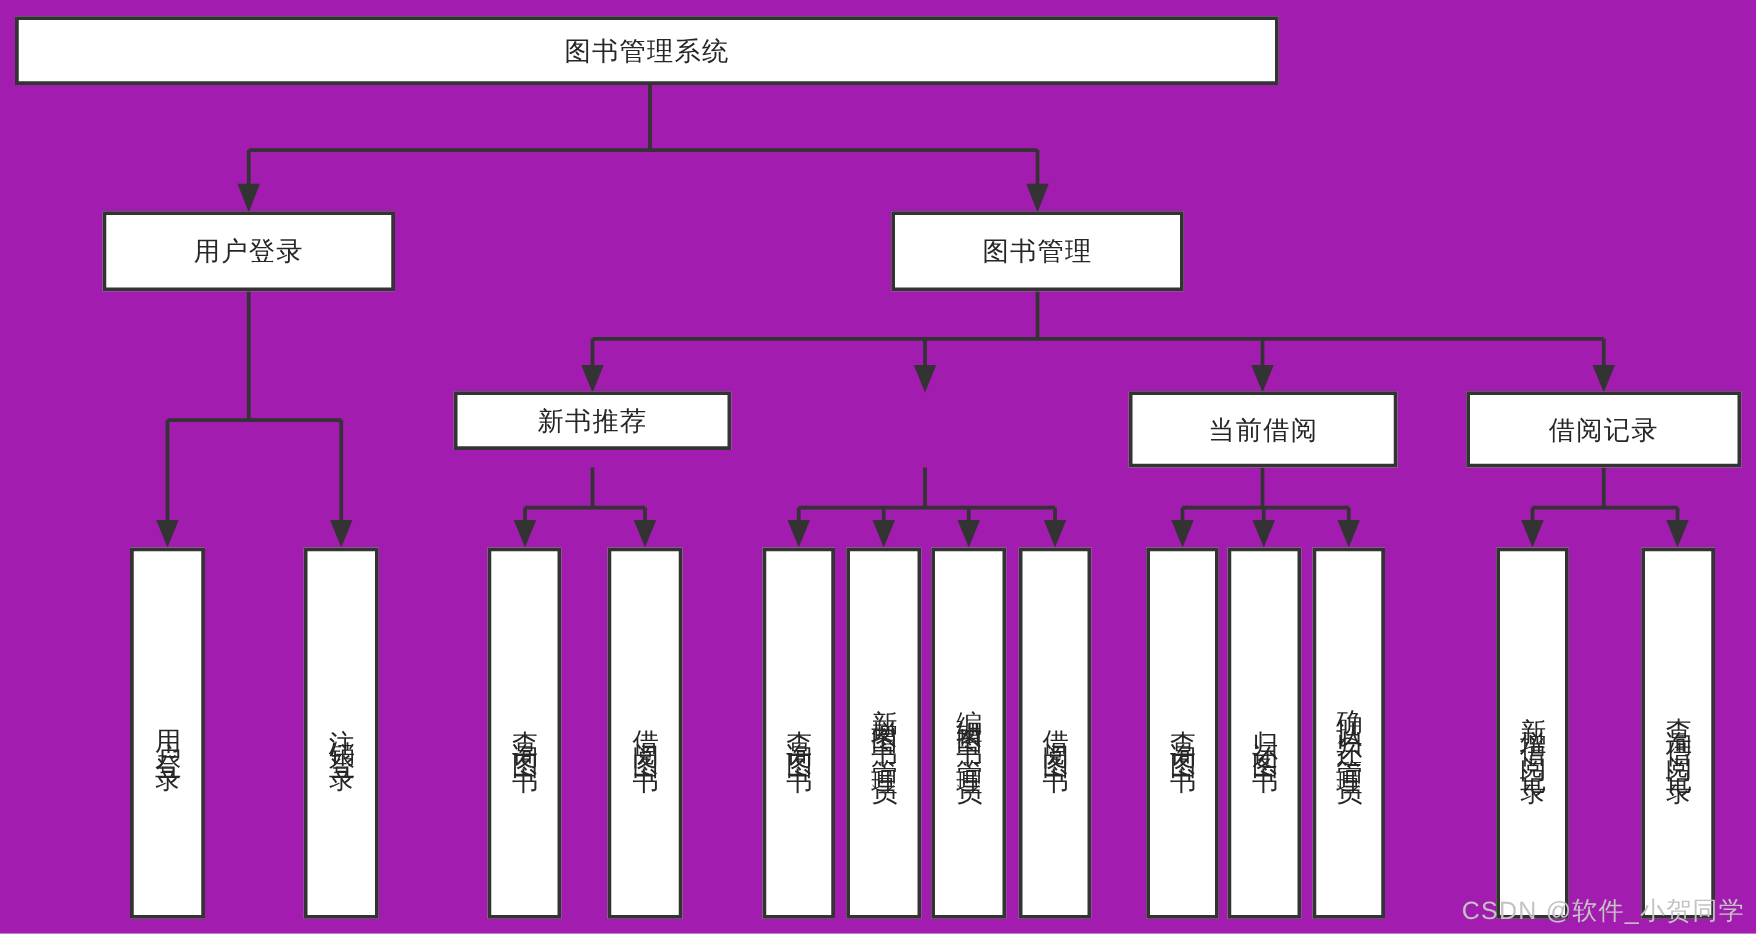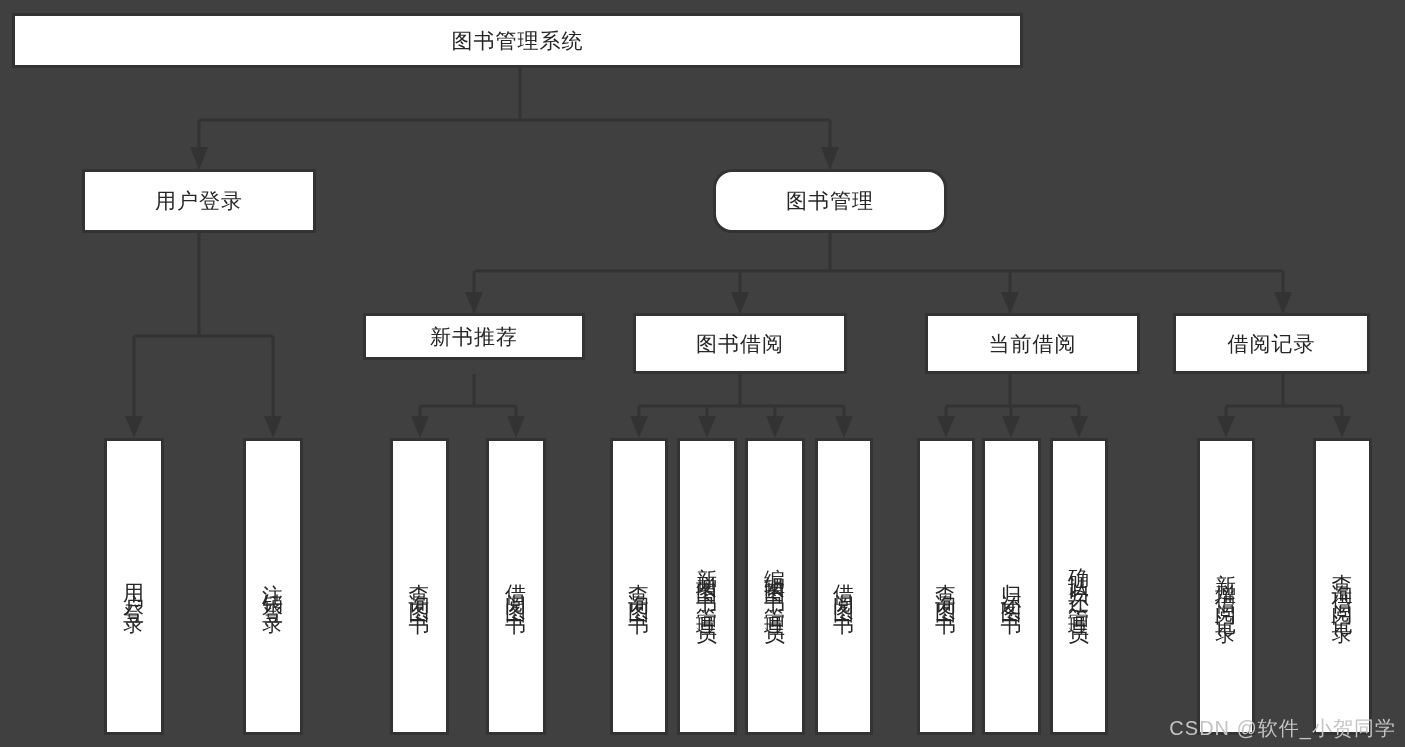--- a/index.html
+++ b/index.html
@@ -1,17 +1,17 @@
 <!DOCTYPE html>
 <html><head>
 <meta charset="utf-8">
 <style>
   html,body { margin:0; padding:0; background:#ffffff; }
   #canvas {
-    position:relative; width:1405px; height:747px; background:#404040;
+    position:relative; width:1405px; height:747px; background:#a21caf;
     font-family:"Liberation Sans", sans-serif; overflow:hidden;
   }
   #connectors { position:absolute; left:0; top:0; z-index:1; }
   .hnode {
     position:absolute; box-sizing:border-box; background:#ffffff;
     border:3px solid #333333; color:#262626; z-index:2;
     display:flex; align-items:center; justify-content:center;
     font-size:21px; letter-spacing:1px; white-space:nowrap;
   }
   .vnode {
@@ -68,26 +68,25 @@
       <polygon points="1002,416 1020,416 1011,438"></polygon>
       <polygon points="1070,416 1088,416 1079,438"></polygon>
       <polygon points="1217,416 1235,416 1226,438"></polygon>
       <polygon points="1333,416 1351,416 1342,438"></polygon>
     </g>
   </svg>
 
   <div class="hnode" style="left:12px; top:13px; width:1011px; height:55px;">图书管理系统</div>
 
   <div class="hnode" style="left:82px; top:169px; width:234px; height:64px;">用户登录</div>
-  <div class="hnode" style="left:713px; top:169px; width:234px; height:64px;border-radius:19px;">图书管理</div>
+  <div class="hnode" style="left:713px; top:169px; width:234px; height:64px;">图书管理</div>
 
   <div class="hnode" style="left:363px; top:313px; width:222px; height:47px;">新书推荐</div>
-  <div class="hnode" style="left:633px; top:313px; width:214px; height:61px;">图书借阅</div>
-  <div class="hnode" style="left:903px; top:313px; width:215px; height:61px;margin-left:22px;">当前借阅</div>
-  <div class="hnode" style="left:1173px; top:313px; width:197px; height:61px;">借阅记录</div>
+  <div class="hnode" style="left:903px; top:313px; width:215px; height:61px;">当前借阅</div>
+  <div class="hnode" style="left:1173px; top:313px; width:220px; height:61px;">借阅记录</div>
 
   <div class="vnode" style="left:104px; top:438px; width:60px; height:297px;">用户登录</div>
   <div class="vnode" style="left:243px; top:438px; width:60px; height:297px;">注销登录</div>
 
   <div class="vnode" style="left:390px; top:438px; width:59px; height:297px;">查询图书</div>
   <div class="vnode" style="left:486px; top:438px; width:60px; height:297px;">借阅图书</div>
 
   <div class="vnode" style="left:610px; top:438px; width:58px; height:297px;">查询图书</div>
   <div class="vnode tight" style="left:677px; top:438px; width:60px; height:297px;">新增图书（管理员）</div>
   <div class="vnode tight" style="left:745px; top:438px; width:60px; height:297px;">编辑图书（管理员）</div>

